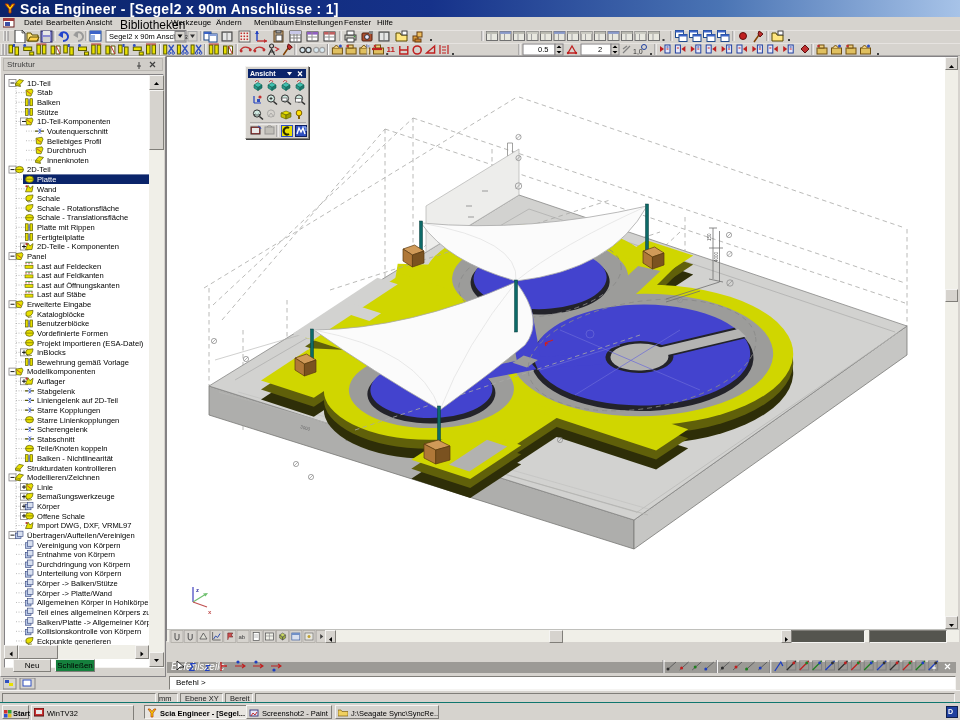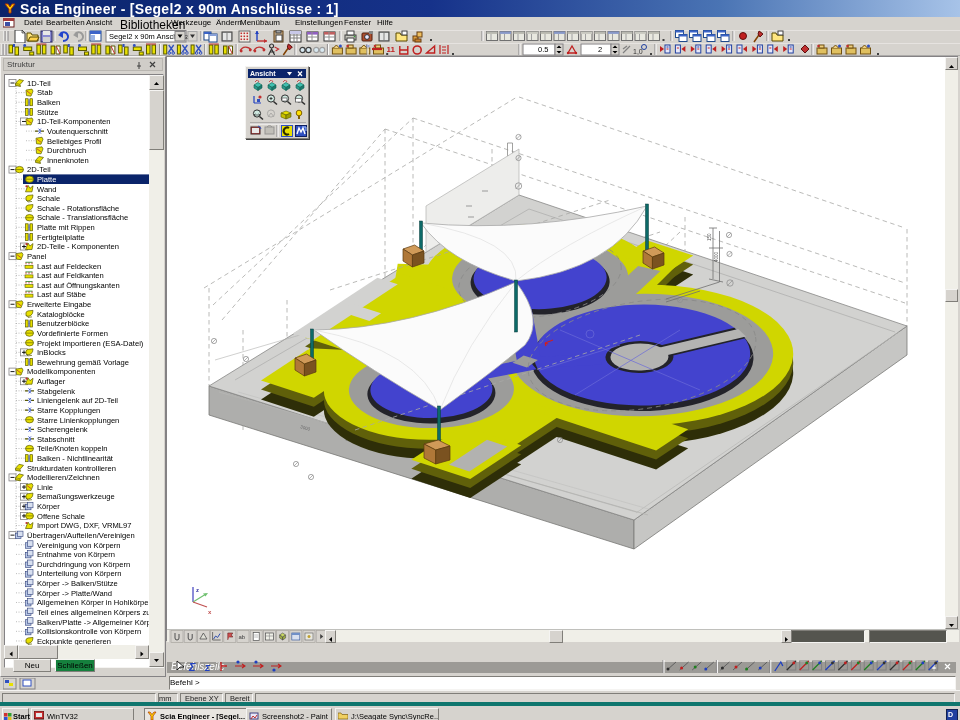--- a/index.html
+++ b/index.html
@@ -19,21 +19,21 @@
         <rect x="0" y="0" width="11" height="9" fill="#fff" stroke="#6a2020"></rect>
         <rect x="0" y="0" width="11" height="3" fill="#a43c3c"></rect>
         <rect x="2" y="4" width="5" height="4" fill="#3c50a4"></rect>
       </svg>
       <span class="abs" style="left:24px;top:1px;font-size:8px;color:#000;">Datei</span>
       <span class="abs" style="left:46px;top:1px;font-size:8px;color:#000;">Bearbeiten</span>
       <span class="abs" style="left:86px;top:1px;font-size:8px;color:#000;">Ansicht</span>
       <span class="abs" style="left:120px;top:1px;font-size:12px;color:#000;text-decoration:underline;">Bibliotheken</span>
       <span class="abs" style="left:171px;top:1px;font-size:8px;color:#000;">Werkzeuge</span>
       <span class="abs" style="left:216px;top:1px;font-size:8px;color:#000;">Ändern</span>
-      <span class="abs" style="left:240px;top:1px;font-size:8px;color:#000;">Menübaum</span>
+      <span class="abs" style="left:254px;top:1px;font-size:8px;color:#000;">Menübaum</span>
       <span class="abs" style="left:295px;top:1px;font-size:8px;color:#000;">Einstellungen</span>
       <span class="abs" style="left:344px;top:1px;font-size:8px;color:#000;">Fenster</span>
       <span class="abs" style="left:377px;top:1px;font-size:8px;color:#000;">Hilfe</span>
     </div>
     <svg class="abs" style="left:0;top:30px" width="960" height="12.5" viewBox="0 0 960 12.5">
       <rect width="960" height="12.5" fill="#d6d3ce"></rect>
       <line x1="0" y1="0" x2="960" y2="0" stroke="#f5f4f2"></line>
       <line x1="4" y1="1" x2="4" y2="11" stroke="#fff"></line>
       <line x1="5" y1="1" x2="5" y2="11" stroke="#848284"></line>
       <line x1="7" y1="1" x2="7" y2="11" stroke="#fff"></line>
@@ -1436,30 +1436,30 @@
           <rect x="1" y="1" width="9" height="9" fill="none" stroke="#808080"></rect>
           <line x1="1" y1="10" x2="10" y2="1" stroke="#208020" stroke-width="1.2"></line>
           <circle cx="8" cy="3" r="1.4" fill="#2040c0"></circle>
         </g>
         <g transform="translate(758.6999999999999,2)">
           <rect x="1" y="1" width="9" height="9" fill="none" stroke="#808080"></rect>
           <line x1="1" y1="10" x2="10" y2="1" stroke="#2040c0" stroke-width="1.2"></line>
           <circle cx="8" cy="3" r="1.4" fill="#303030"></circle>
         </g>
       </svg>
-      <div class="abs sunk" style="left:2px;top:31px;width:787px;height:14px;background:#fff;font-size:8px;line-height:12px;">Befehl &gt;</div>
+      <div class="abs sunk" style="left:2px;top:31px;width:787px;height:14px;background:#fff;font-size:8px;line-height:12px;padding-left:6px;">Befehl &gt;</div>
     </div>
     <div class="abs" style="left:0;top:690px;width:960px;height:12px;background:#d6d3ce;border-top:1px solid #f5f4f2;font-size:7.5px;">
       <div class="abs sunk" style="left:2px;top:2px;width:154px;height:10px;line-height:9px;padding-left:4px;color:#202020;"></div>
       <div class="abs sunk" style="left:158px;top:2px;width:20px;height:10px;line-height:9px;color:#202020;">mm</div>
       <div class="abs sunk" style="left:180px;top:2px;width:43px;height:10px;line-height:9px;padding-left:4px;color:#202020;">Ebene XY</div>
       <div class="abs sunk" style="left:225px;top:2px;width:28px;height:10px;line-height:9px;padding-left:4px;color:#202020;">Bereit</div>
       <div class="abs sunk" style="left:255px;top:2px;width:700px;height:10px;line-height:9px;padding-left:4px;color:#202020;"></div>
     </div>
-    <div class="abs" style="left:0;top:702px;width:960px;height:18px;background:#d6d3ce;border-top:4px solid #0f766e;padding-left:44px;">
+    <div class="abs" style="left:0;top:702px;width:960px;height:18px;background:#d6d3ce;border-top:1px solid #0f766e;padding-left:44px;">
       <div class="abs ras" style="left:2px;top:2px;width:27px;height:14px;background:#d6d3ce;">
         <svg class="abs" style="left:1px;top:3px" width="8" height="9">
           <rect x="0" y="1" width="3.5" height="3.5" fill="#d03030"></rect>
           <rect x="4" y="1" width="3.5" height="3.5" fill="#30a030"></rect>
           <rect x="0" y="5" width="3.5" height="3.5" fill="#3050d0"></rect>
           <rect x="4" y="5" width="3.5" height="3.5" fill="#e0c020"></rect>
         </svg>
         <span class="abs" style="left:10px;top:3px;font-size:7.5px;font-weight:bold;">Start</span>
       </div>
       <div class="abs ras" style="left:31px;top:2px;width:103px;height:30px;background:#d6d3ce;overflow:hidden;white-space:nowrap;">

